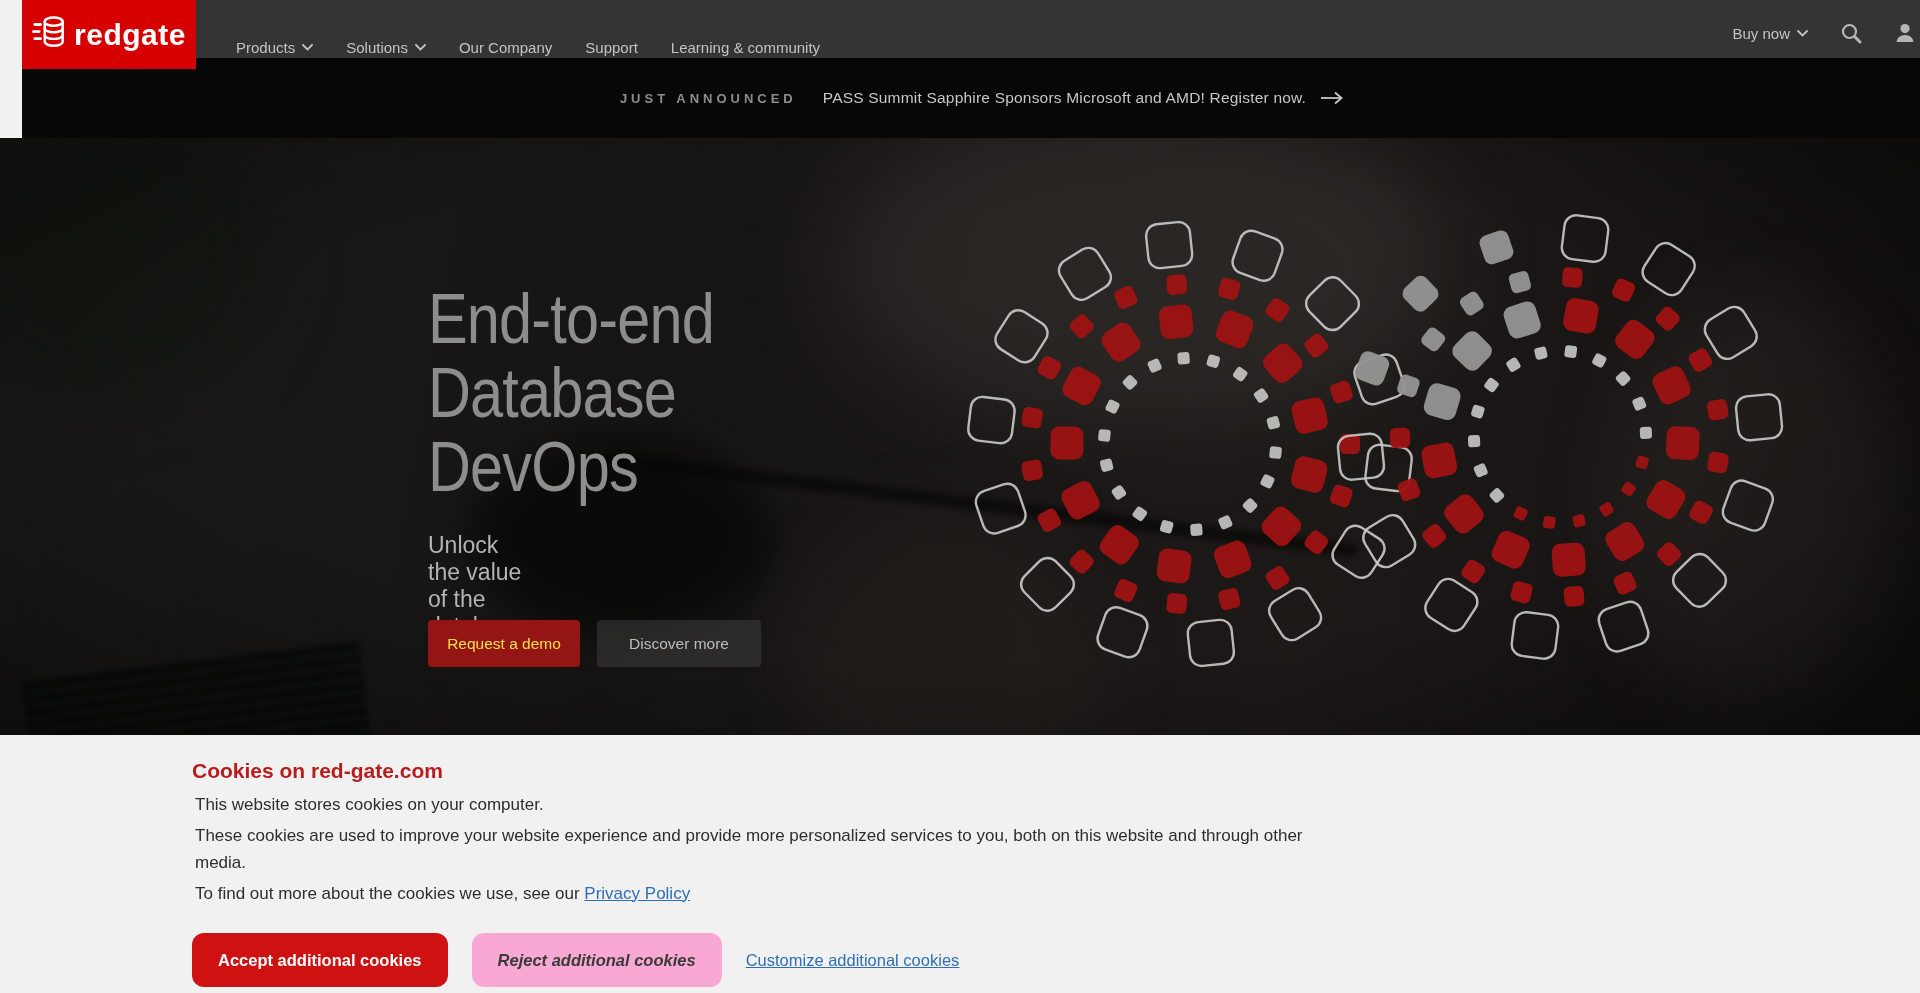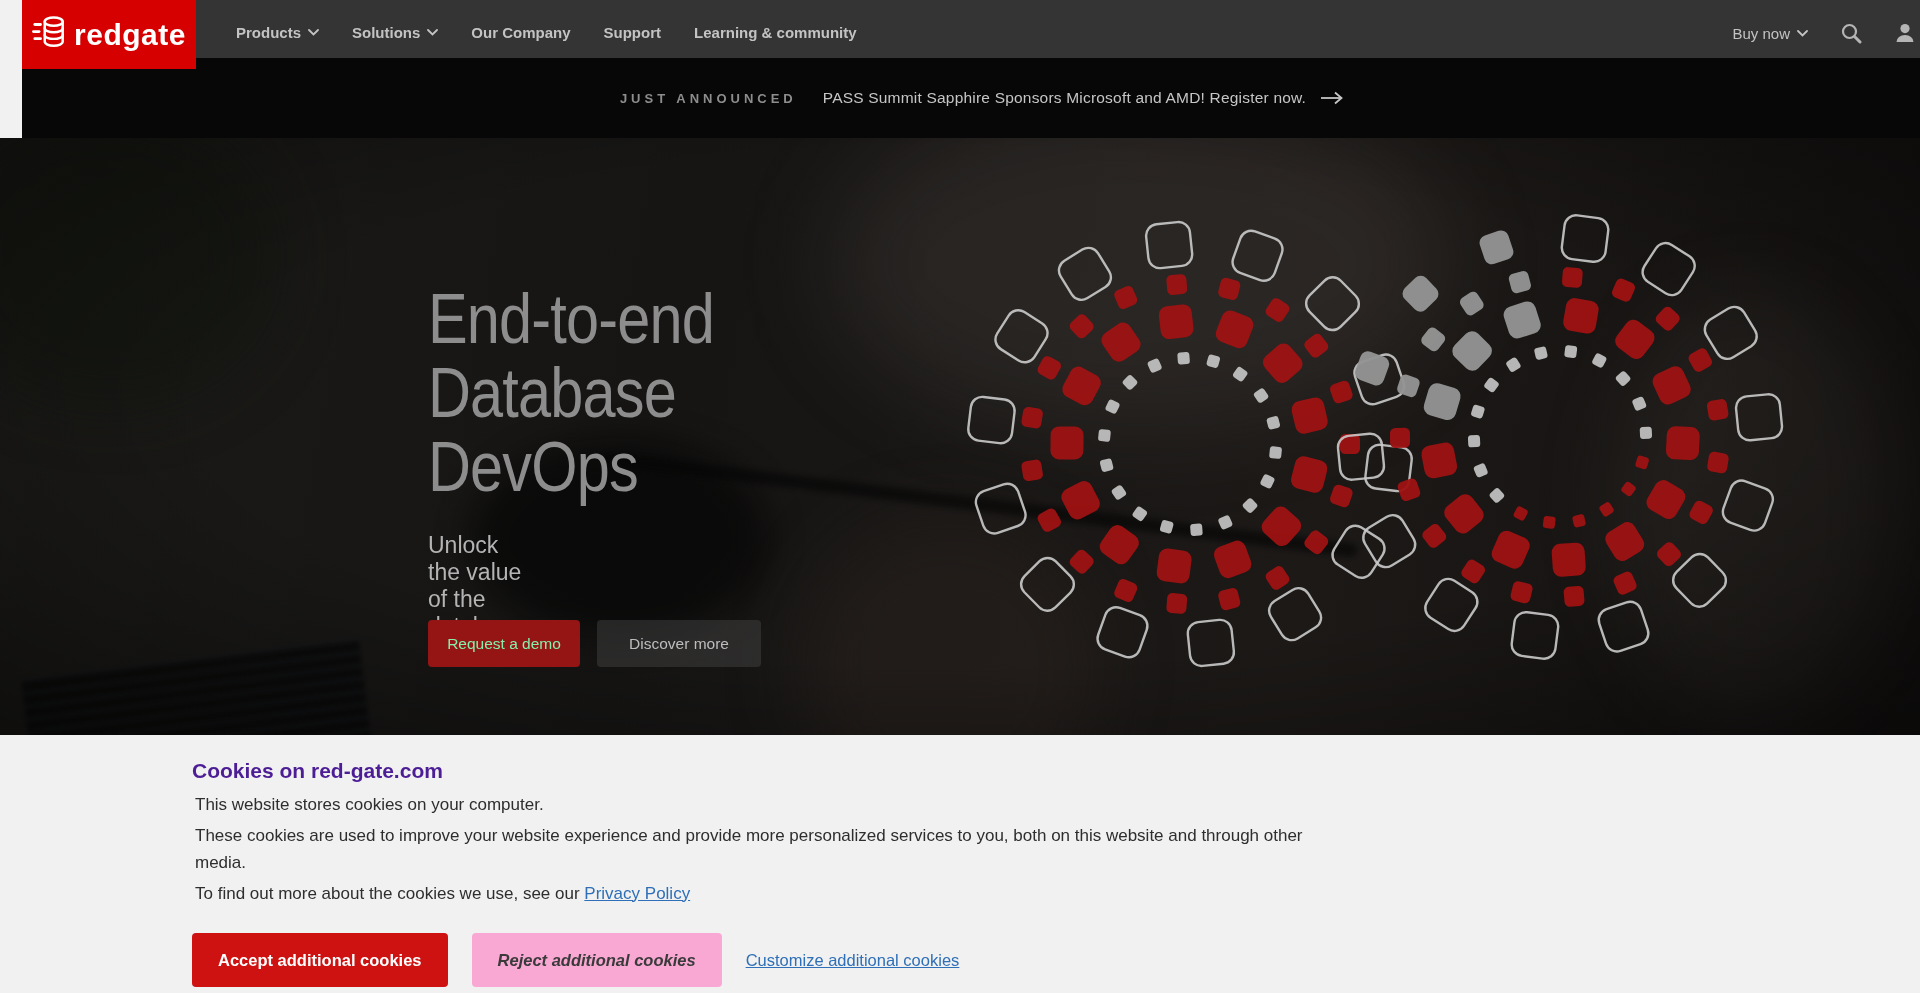--- a/index.html
+++ b/index.html
@@ -4,22 +4,22 @@
 <style>
   * { margin:0; padding:0; box-sizing:border-box; }
   html,body { width:1920px; height:993px; overflow:hidden; background:#f1f1f1;
               font-family:"Liberation Sans", sans-serif; }
 
   
   .topnav { position:relative; width:1920px; height:58px; background:#343434; z-index:30;margin-left:22px; }
   .logo-block { position:absolute; left:0; top:0; width:174px; height:69px; background:#d60000;
                 display:flex; align-items:center; justify-content:center; gap:8px; cursor:pointer; }
   .logo-text { color:#ffffff; font-size:30px; font-weight:700; letter-spacing:.5px; }
-  .nav-items { position:absolute; left:214px; top:0; height:56px; display:flex; align-items:center;
-               gap:33px; padding-top:8px;font-weight:bold; }
+  .nav-items { position:absolute; left:214px; top:0; height:56px; display:flex; align-items:flex-end;
+               gap:33px; padding-top:8px; }
   .nav-link { display:flex; align-items:center; gap:7px; color:#c3c3c3; font-size:15px; cursor:pointer; }
   .nav-right { position:absolute; right:26px; top:0; height:58px; display:flex; align-items:center;
                gap:32px; padding-top:8px; }
   .chev { width:11px; height:7px; }
   .icon-btn { display:flex; align-items:center; cursor:pointer; }
 
   
   .announce { width:1920px; height:80px; background:#070707; display:flex; align-items:center;
               justify-content:center; gap:26px; position:relative; z-index:25;margin-left:22px; }
   .announce-badge { color:#8d8d8d; font-size:13px; font-weight:700; letter-spacing:4px; }
@@ -44,31 +44,31 @@
                       rgba(7,7,7,.72); filter:blur(2px); }
   #infinity-svg { position:absolute; left:0; top:0; z-index:2; opacity:.95; }
   .hero-content { position:absolute; left:428px; top:0; z-index:5; }
   .hero-title { position:absolute; left:0; top:144px; width:700px; color:#8d8d8d; font-size:70px;
                 line-height:74px; font-weight:400; letter-spacing:-1px; transform:scaleX(.85);
                 transform-origin:left top; white-space:nowrap; }
   .hero-sub { position:absolute; left:0; top:394px; color:#b4b4b4; font-size:23px; }
   .hero-ctas { position:absolute; left:0; top:482px; display:flex; gap:17px; }
   .btn { height:47px; display:flex; align-items:center; justify-content:center; border:none;
          border-radius:4px; font-size:15.5px; cursor:pointer; font-family:"Liberation Sans",sans-serif; }
-  .btn-primary { width:152px; background:#951414; color:#86efac; }
+  .btn-primary { width:152px; background:#951414; color:#fde047; }
   .btn-ghost { width:164px; background:rgba(70,70,70,.45); color:#bdbdbd; }
 
   
   .cookie { width:1920px; height:258px; background:#f1f1f1; padding:22px 0 0 192px; }
-  .cookie-title { font-size:21px; font-weight:700; color:#4c1d95; line-height:28px; }
+  .cookie-title { font-size:21px; font-weight:700; color:#b91c1c; line-height:28px; }
   .cookie-text { margin-top:6px; max-width:1150px; font-size:17px; color:#2e2e2e; line-height:27.5px; }
   .cookie-text p { margin:3px; }
   a.blue-link { color:#2e6fb7; text-decoration:underline; cursor:pointer; font-weight:500; }
   .cookie-ctas { margin-top:26px; display:flex; align-items:center; gap:24px; }
-  .cbtn { height:54px; border:none; border-radius:4px; font-size:16.5px; font-weight:600;
+  .cbtn { height:54px; border:none; border-radius:12px; font-size:16.5px; font-weight:600;
           padding:0 26px; cursor:pointer; font-family:"Liberation Sans",sans-serif; }
   .cbtn-accept { background:#ce1212; color:#ffffff; }
   .cbtn-reject { background:#f9a8d4; color:#3a3a3a;font-style:italic; }
   .cookie-ctas a { font-size:16.5px; }
 </style>
 </head>
 <body>
 
 <header class="topnav">
   <a class="logo-block">

